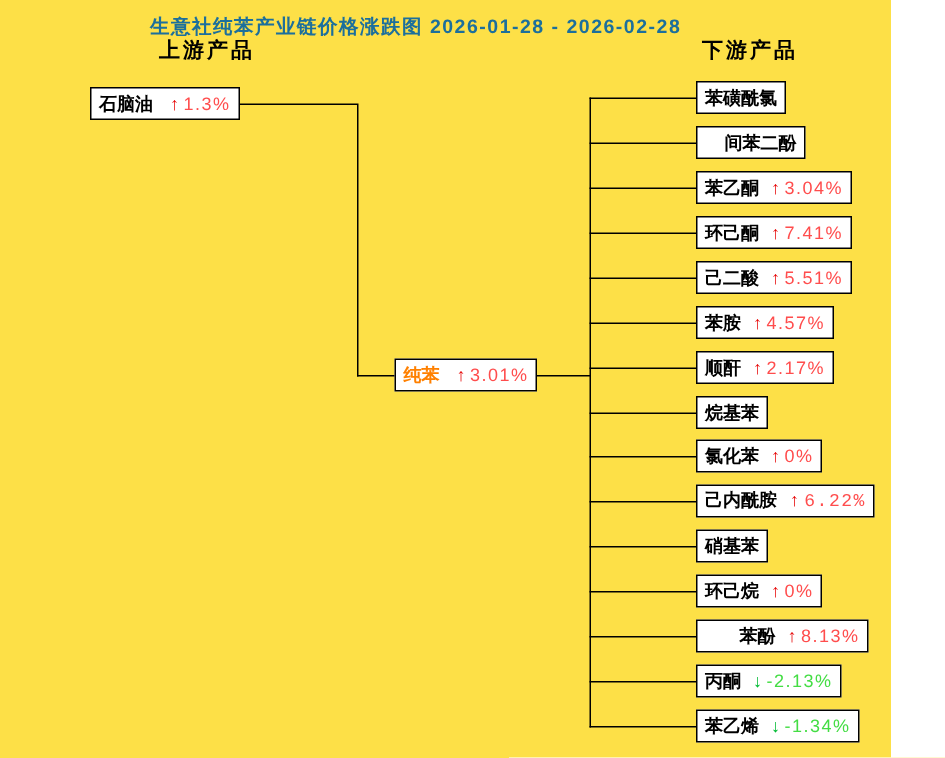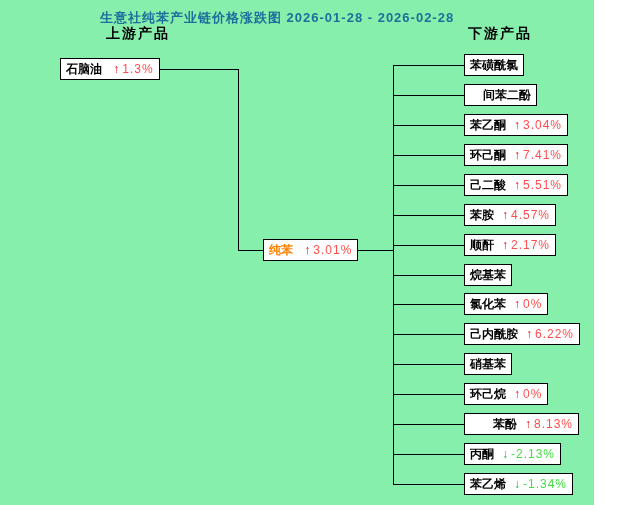--- a/index.html
+++ b/index.html
@@ -1,17 +1,17 @@
 <!DOCTYPE html>
 <html><head>
 <meta charset="utf-8">
 <style>
   html,body{margin:0;padding:0;background:#fff;}
   .page{
-    position:relative; width:594px; height:505px; background:#86efac;
+    position:relative; width:594px; height:505px; background:#fde047;
     font-family:"Liberation Sans","DejaVu Sans",sans-serif;
     overflow:hidden;
   }
   .title{
     position:absolute; left:100px; top:9px;
     font-size:13px; font-weight:bold; letter-spacing:1px;
     color:var(--title,#1c6f9c); white-space:nowrap;
   }
   .col-label{
     position:absolute; top:25px; font-size:14px; font-weight:bold;
@@ -74,21 +74,21 @@
       <div class="node" style="left: 464px; top: 174px;"><span class="nname">己二酸</span><span class="chg"><span class="arrow up">↑</span><span class="pct up">5.51%</span></span></div>
       <div class="hline" style="left: 393px; top: 215px; width: 77px;"></div>
       <div class="node" style="left: 464px; top: 204px;"><span class="nname">苯胺</span><span class="chg"><span class="arrow up">↑</span><span class="pct up">4.57%</span></span></div>
       <div class="hline" style="left: 393px; top: 245px; width: 77px;"></div>
       <div class="node" style="left: 464px; top: 234px; text-align: center;"><span class="nname">顺酐</span><span class="chg"><span class="arrow up">↑</span><span class="pct up">2.17%</span></span></div>
       <div class="hline" style="left: 393px; top: 275px; width: 77px;"></div>
       <div class="node" style="left: 464px; top: 264px;"><span class="nname">烷基苯</span></div>
       <div class="hline" style="left: 393px; top: 304px; width: 77px;"></div>
       <div class="node" style="left: 464px; top: 293px;"><span class="nname">氯化苯</span><span class="chg"><span class="arrow up">↑</span><span class="pct up">0%</span></span></div>
       <div class="hline" style="left: 393px; top: 334px; width: 77px;"></div>
-      <div class="node" style="left: 464px; top: 323px;"><span class="nname">己内酰胺</span><span class="chg"><span class="arrow up">↑</span><span class="pct up">6.22%</span></span></div>
+      <div class="node" style="left: 464px; top: 323px; font-family: Liberation Mono, monospace;"><span class="nname">己内酰胺</span><span class="chg"><span class="arrow up">↑</span><span class="pct up">6.22%</span></span></div>
       <div class="hline" style="left: 393px; top: 364px; width: 77px;"></div>
       <div class="node" style="left: 464px; top: 353px;"><span class="nname">硝基苯</span></div>
       <div class="hline" style="left: 393px; top: 394px; width: 77px;"></div>
       <div class="node" style="left: 464px; top: 383px;"><span class="nname">环己烷</span><span class="chg"><span class="arrow up">↑</span><span class="pct up">0%</span></span></div>
       <div class="hline" style="left: 393px; top: 424px; width: 77px;"></div>
       <div class="node" style="left: 464px; top: 413px; padding-left: 28px;"><span class="nname">苯酚</span><span class="chg"><span class="arrow up">↑</span><span class="pct up">8.13%</span></span></div>
       <div class="hline" style="left: 393px; top: 454px; width: 77px;"></div>
       <div class="node" style="left: 464px; top: 443px;"><span class="nname">丙酮</span><span class="chg"><span class="arrow down">↓</span><span class="pct down">-2.13%</span></span></div>
       <div class="hline" style="left: 393px; top: 484px; width: 77px;"></div>
       <div class="node" style="left: 464px; top: 473px;"><span class="nname">苯乙烯</span><span class="chg"><span class="arrow down">↓</span><span class="pct down">-1.34%</span></span></div>

